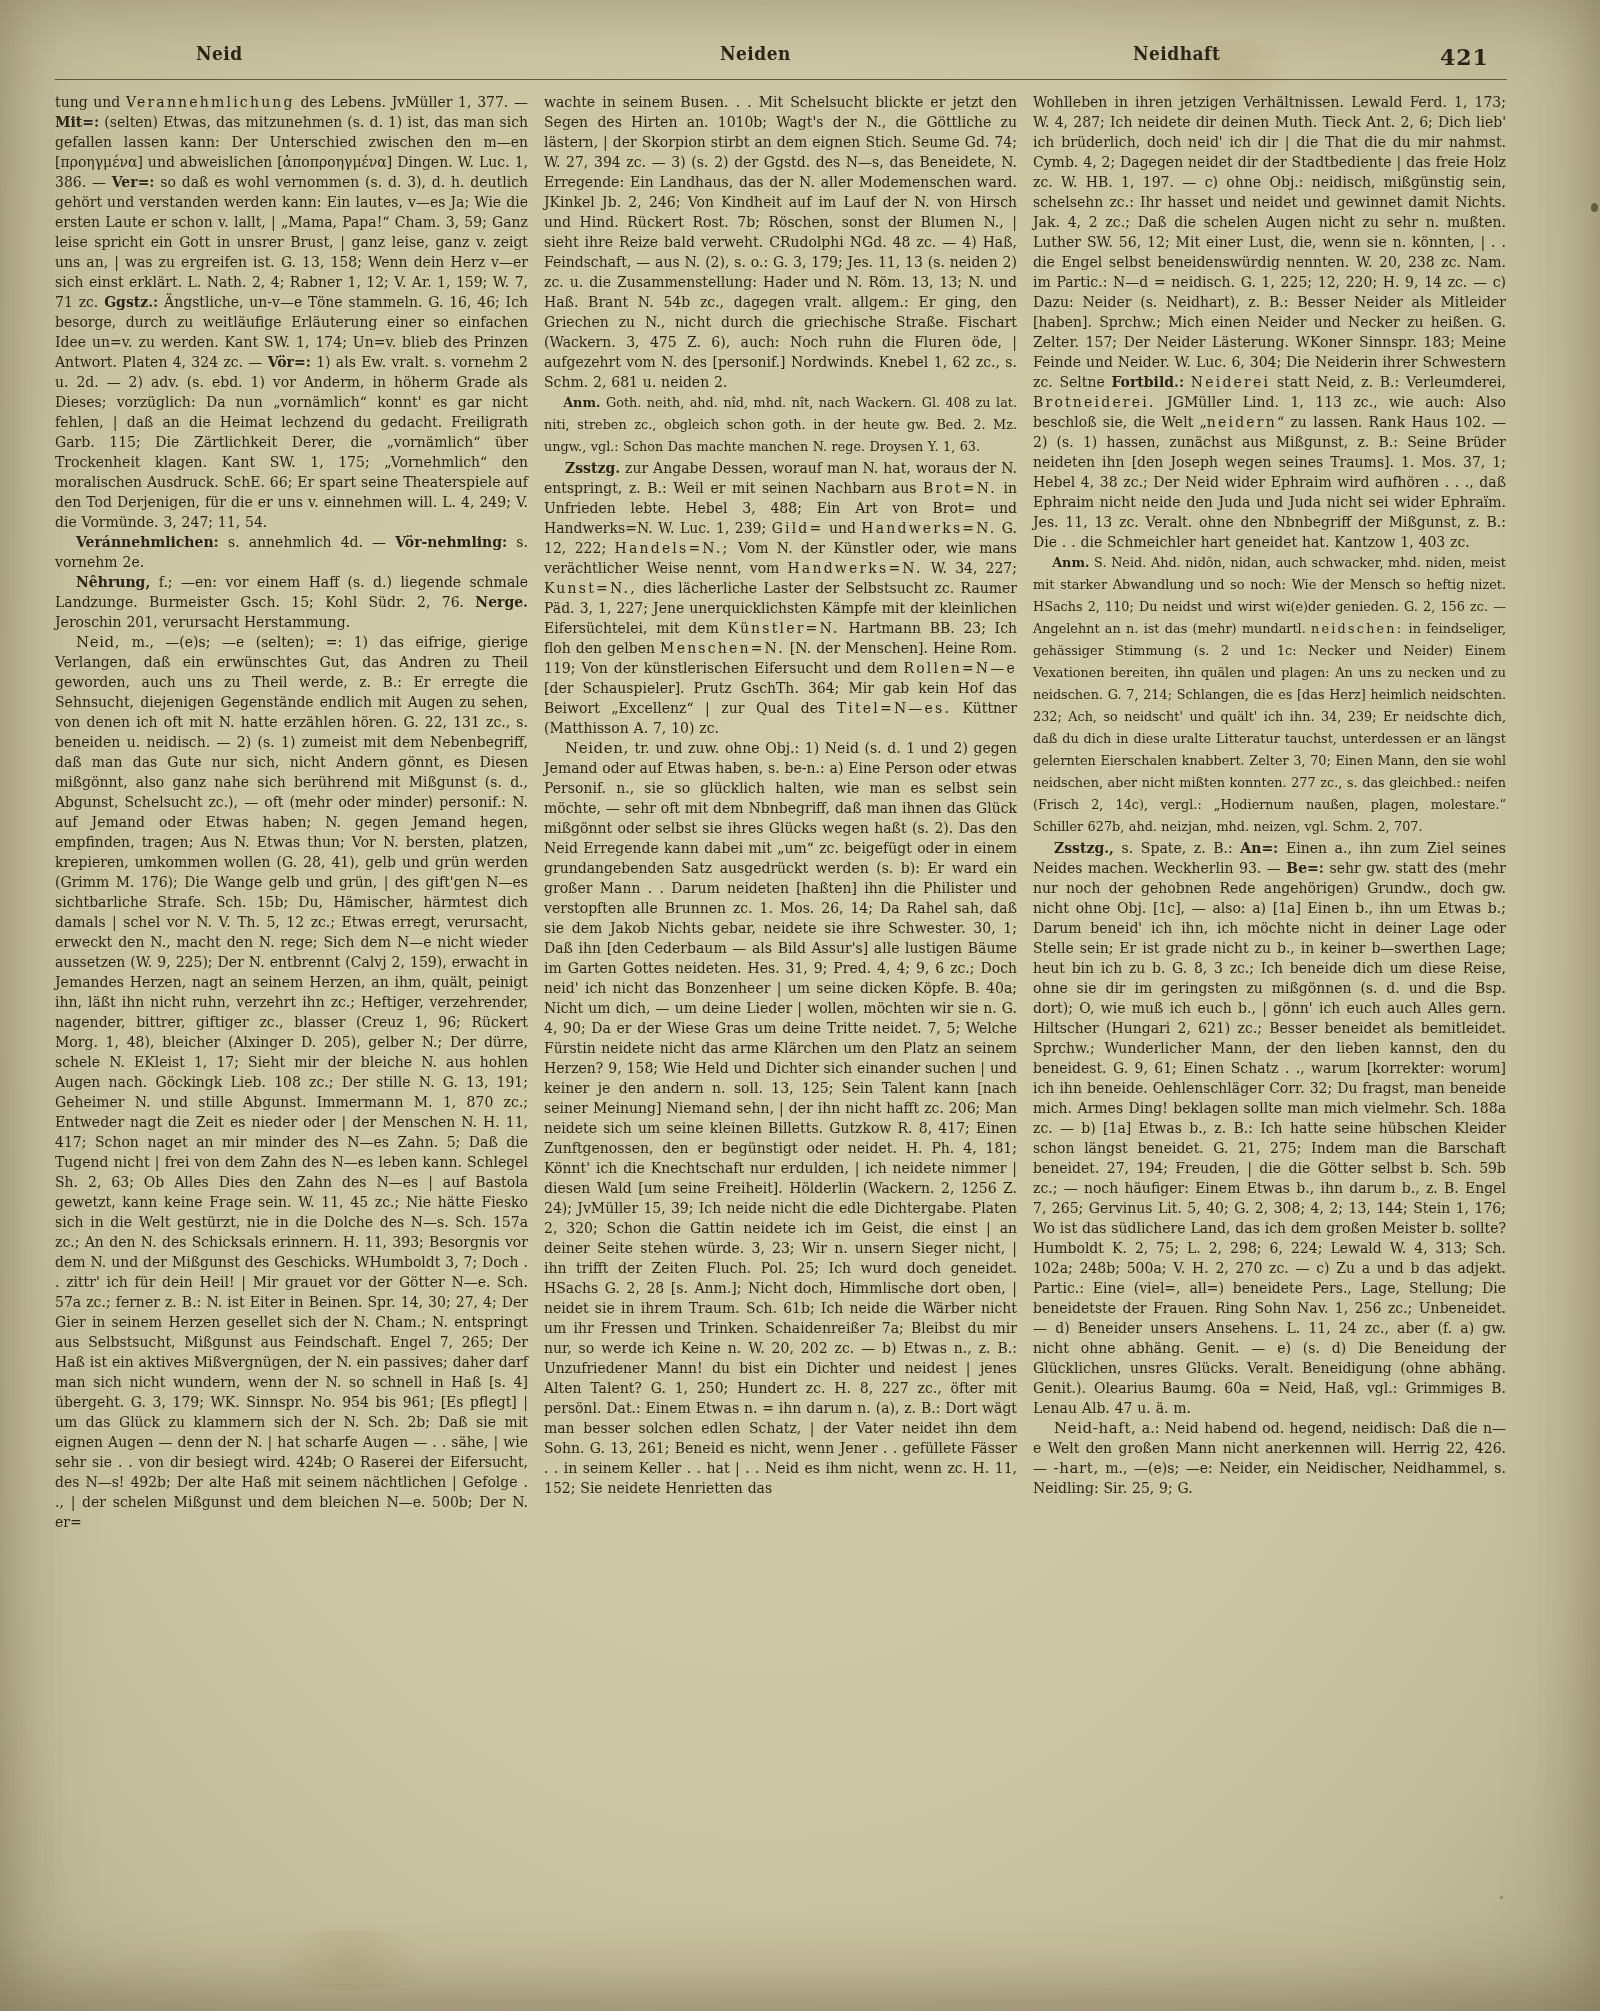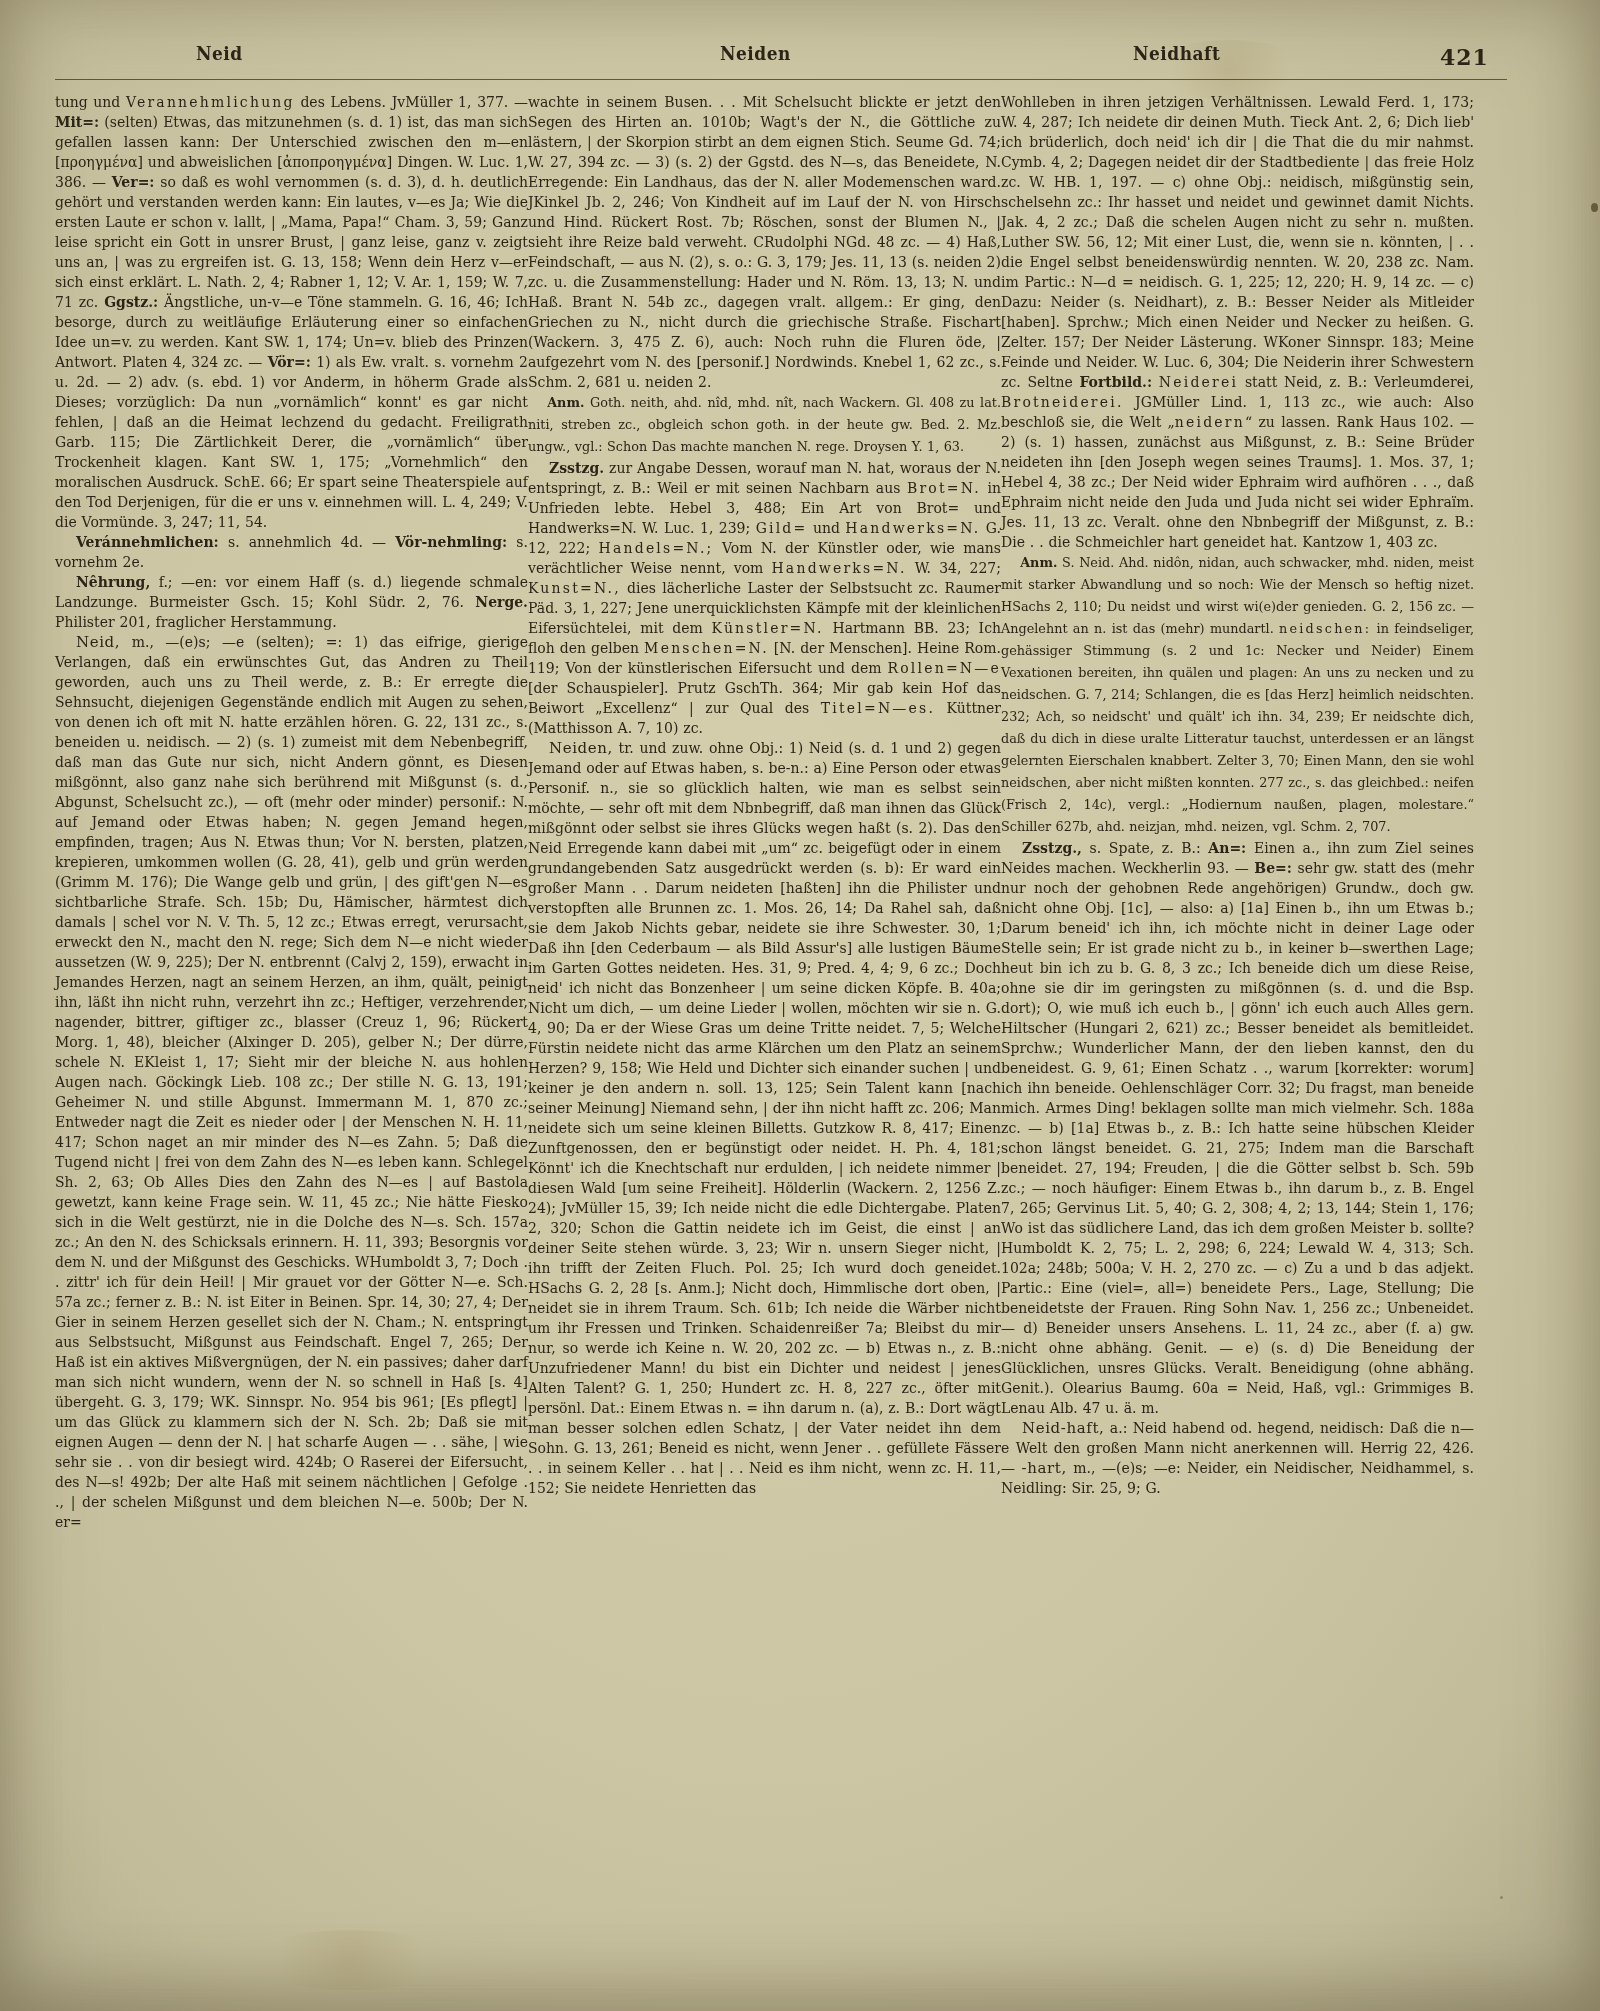--- a/index.html
+++ b/index.html
@@ -15,21 +15,21 @@
   .running-head{position:absolute;top:40px;left:0;width:1600px;height:34px;
     font-weight:bold;font-size:17px;letter-spacing:.5px;}
   .running-head .rh{position:absolute;top:4px;transform:scaleY(1.05);}
   .rh-left{left:196px;}
   .rh-center{left:720px;}
   .rh-right{left:1133px;}
   .rh-page{position:absolute;left:1440px;top:0;font-size:22px;font-weight:bold;letter-spacing:1px;}
   .head-rule{position:absolute;top:79px;left:55px;width:1452px;height:0;
     border-top:1.6px solid #3b3322;opacity:.75;}
   .columns{position:absolute;top:92px;left:55px;width:1452px;height:1880px;
-    display:flex;}
+    display:flex;gap:16px;}
   .col{width:473px;flex:0 0 473px;
     font-size:14px;line-height:20px;text-align:justify;
     word-spacing:.4px;hyphens:none;}
   .col p.para{margin:0;}
   .col p.indent{text-indent:1.5em;}
   .col p.small{font-size:12.8px;line-height:22px;}
   .bold{font-weight:bold;}
   .sperr{letter-spacing:2.2px;}
   .headword{font-weight:normal;font-size:15px;letter-spacing:.6px;}
   .speck{position:absolute;border-radius:50%;background:#4a3c22;opacity:.7;}
@@ -53,21 +53,21 @@
     <span class="rh rh-center">Neiden</span>
     <span class="rh rh-right">Neidhaft</span>
     <span class="rh rh-page">421</span>
   </div>
   <div class="head-rule"></div>
 
   <div class="columns">
     <div class="col">
         <p class="para"><span>tung und </span><span class="sperr">Verannehmlichung</span><span> des Lebens. JvMüller 1, 377. — </span><span class="bold">Mit=:</span><span> (selten) Etwas, das mitzunehmen (s. d. 1) ist, das man sich gefallen lassen kann: Der Unterschied zwischen den m—en [προηγμένα] und abweislichen [ἀποπροηγμένα] Dingen. W. Luc. 1, 386. — </span><span class="bold">Ver=:</span><span> so daß es wohl vernommen (s. d. 3), d. h. deutlich gehört und verstanden werden kann: Ein lautes, v—es Ja; Wie die ersten Laute er schon v. lallt, | „Mama, Papa!“ Cham. 3, 59; Ganz leise spricht ein Gott in unsrer Brust, | ganz leise, ganz v. zeigt uns an, | was zu ergreifen ist. G. 13, 158; Wenn dein Herz v—er sich einst erklärt. L. Nath. 2, 4; Rabner 1, 12; V. Ar. 1, 159; W. 7, 71 zc. </span><span class="bold">Ggstz.:</span><span> Ängstliche, un-v—e Töne stammeln. G. 16, 46; Ich besorge, durch zu weitläufige Erläuterung einer so einfachen Idee un=v. zu werden. Kant SW. 1, 174; Un=v. blieb des Prinzen Antwort. Platen 4, 324 zc. — </span><span class="bold">Vör=:</span><span> 1) als Ew. vralt. s. vornehm 2 u. 2d. — 2) adv. (s. ebd. 1) vor Anderm, in höherm Grade als Dieses; vorzüglich: Da nun „vornämlich“ konnt' es gar nicht fehlen, | daß an die Heimat lechzend du gedacht. Freiligrath Garb. 115; Die Zärtlichkeit Derer, die „vornämlich“ über Trockenheit klagen. Kant SW. 1, 175; „Vornehmlich“ den moralischen Ausdruck. SchE. 66; Er spart seine Theaterspiele auf den Tod Derjenigen, für die er uns v. einnehmen will. L. 4, 249; V. die Vormünde. 3, 247; 11, 54.</span></p>
         <p class="para indent"><span class="bold">Veránnehmlichen:</span><span> s. annehmlich 4d. — </span><span class="bold">Vör-nehmling:</span><span> s. vornehm 2e.</span></p>
-        <p class="para indent"><span class="bold">Nêhrung,</span><span> f.; —en: vor einem Haff (s. d.) liegende schmale Landzunge. Burmeister Gsch. 15; Kohl Südr. 2, 76. </span><span class="bold">Nerge.</span><span> Philister 201, fraglicher Herstammung.</span></p>
+        <p class="para indent"><span class="bold">Nêhrung,</span><span> f.; —en: vor einem Haff (s. d.) liegende schmale Landzunge. Burmeister Gsch. 15; Kohl Südr. 2, 76. </span><span class="bold">Nerge.</span><span> Jeroschin 201, verursacht Herstammung.</span></p>
         <p class="para indent"><span class="headword">Neid,</span><span> m., —(e)s; —e (selten); =: 1) das eifrige, gierige Verlangen, daß ein erwünschtes Gut, das Andren zu Theil geworden, auch uns zu Theil werde, z. B.: Er erregte die Sehnsucht, diejenigen Gegenstände endlich mit Augen zu sehen, von denen ich oft mit N. hatte erzählen hören. G. 22, 131 zc., s. beneiden u. neidisch. — 2) (s. 1) zumeist mit dem Nebenbegriff, daß man das Gute nur sich, nicht Andern gönnt, es Diesen mißgönnt, also ganz nahe sich berührend mit Mißgunst (s. d., Abgunst, Schelsucht zc.), — oft (mehr oder minder) personif.: N. auf Jemand oder Etwas haben; N. gegen Jemand hegen, empfinden, tragen; Aus N. Etwas thun; Vor N. bersten, platzen, krepieren, umkommen wollen (G. 28, 41), gelb und grün werden (Grimm M. 176); Die Wange gelb und grün, | des gift'gen N—es sichtbarliche Strafe. Sch. 15b; Du, Hämischer, härmtest dich damals | schel vor N. V. Th. 5, 12 zc.; Etwas erregt, verursacht, erweckt den N., macht den N. rege; Sich dem N—e nicht wieder aussetzen (W. 9, 225); Der N. entbrennt (Calvj 2, 159), erwacht in Jemandes Herzen, nagt an seinem Herzen, an ihm, quält, peinigt ihn, läßt ihn nicht ruhn, verzehrt ihn zc.; Heftiger, verzehrender, nagender, bittrer, giftiger zc., blasser (Creuz 1, 96; Rückert Morg. 1, 48), bleicher (Alxinger D. 205), gelber N.; Der dürre, schele N. EKleist 1, 17; Sieht mir der bleiche N. aus hohlen Augen nach. Göckingk Lieb. 108 zc.; Der stille N. G. 13, 191; Geheimer N. und stille Abgunst. Immermann M. 1, 870 zc.; Entweder nagt die Zeit es nieder oder | der Menschen N. H. 11, 417; Schon naget an mir minder des N—es Zahn. 5; Daß die Tugend nicht | frei von dem Zahn des N—es leben kann. Schlegel Sh. 2, 63; Ob Alles Dies den Zahn des N—es | auf Bastola gewetzt, kann keine Frage sein. W. 11, 45 zc.; Nie hätte Fiesko sich in die Welt gestürzt, nie in die Dolche des N—s. Sch. 157a zc.; An den N. des Schicksals erinnern. H. 11, 393; Besorgnis vor dem N. und der Mißgunst des Geschicks. WHumboldt 3, 7; Doch . . zittr' ich für dein Heil! | Mir grauet vor der Götter N—e. Sch. 57a zc.; ferner z. B.: N. ist Eiter in Beinen. Spr. 14, 30; 27, 4; Der Gier in seinem Herzen gesellet sich der N. Cham.; N. entspringt aus Selbstsucht, Mißgunst aus Feindschaft. Engel 7, 265; Der Haß ist ein aktives Mißvergnügen, der N. ein passives; daher darf man sich nicht wundern, wenn der N. so schnell in Haß [s. 4] übergeht. G. 3, 179; WK. Sinnspr. No. 954 bis 961; [Es pflegt] | um das Glück zu klammern sich der N. Sch. 2b; Daß sie mit eignen Augen — denn der N. | hat scharfe Augen — . . sähe, | wie sehr sie . . von dir besiegt wird. 424b; O Raserei der Eifersucht, des N—s! 492b; Der alte Haß mit seinem nächtlichen | Gefolge . ., | der schelen Mißgunst und dem bleichen N—e. 500b; Der N. er=</span></p>
       </div>
     <div class="col">
         <p class="para"><span>wachte in seinem Busen. . . Mit Schelsucht blickte er jetzt den Segen des Hirten an. 1010b; Wagt's der N., die Göttliche zu lästern, | der Skorpion stirbt an dem eignen Stich. Seume Gd. 74; W. 27, 394 zc. — 3) (s. 2) der Ggstd. des N—s, das Beneidete, N. Erregende: Ein Landhaus, das der N. aller Modemenschen ward. JKinkel Jb. 2, 246; Von Kindheit auf im Lauf der N. von Hirsch und Hind. Rückert Rost. 7b; Röschen, sonst der Blumen N., | sieht ihre Reize bald verweht. CRudolphi NGd. 48 zc. — 4) Haß, Feindschaft, — aus N. (2), s. o.: G. 3, 179; Jes. 11, 13 (s. neiden 2) zc. u. die Zusammenstellung: Hader und N. Röm. 13, 13; N. und Haß. Brant N. 54b zc., dagegen vralt. allgem.: Er ging, den Griechen zu N., nicht durch die griechische Straße. Fischart (Wackern. 3, 475 Z. 6), auch: Noch ruhn die Fluren öde, | aufgezehrt vom N. des [personif.] Nordwinds. Knebel 1, 62 zc., s. Schm. 2, 681 u. neiden 2.</span></p>
         <p class="para indent small"><span class="bold">Anm.</span><span> Goth. neith, ahd. nîd, mhd. nît, nach Wackern. Gl. 408 zu lat. niti, streben zc., obgleich schon goth. in der heute gw. Bed. 2. Mz. ungw., vgl.: Schon Das machte manchen N. rege. Droysen Y. 1, 63.</span></p>
         <p class="para indent"><span class="bold">Zsstzg.</span><span> zur Angabe Dessen, worauf man N. hat, woraus der N. entspringt, z. B.: Weil er mit seinen Nachbarn aus </span><span class="sperr">Brot=N.</span><span> in Unfrieden lebte. Hebel 3, 488; Ein Art von Brot= und Handwerks=N. W. Luc. 1, 239; </span><span class="sperr">Gild=</span><span> und </span><span class="sperr">Handwerks=N.</span><span> G. 12, 222; </span><span class="sperr">Handels=N.;</span><span> Vom N. der Künstler oder, wie mans verächtlicher Weise nennt, vom </span><span class="sperr">Handwerks=N.</span><span> W. 34, 227; </span><span class="sperr">Kunst=N.,</span><span> dies lächerliche Laster der Selbstsucht zc. Raumer Päd. 3, 1, 227; Jene unerquicklichsten Kämpfe mit der kleinlichen Eifersüchtelei, mit dem </span><span class="sperr">Künstler=N.</span><span> Hartmann BB. 23; Ich floh den gelben </span><span class="sperr">Menschen=N.</span><span> [N. der Menschen]. Heine Rom. 119; Von der künstlerischen Eifersucht und dem </span><span class="sperr">Rollen=N—e</span><span> [der Schauspieler]. Prutz GschTh. 364; Mir gab kein Hof das Beiwort „Excellenz“ | zur Qual des </span><span class="sperr">Titel=N—es.</span><span> Küttner (Matthisson A. 7, 10) zc.</span></p>
         <p class="para indent"><span class="headword">Neiden,</span><span> tr. und zuw. ohne Obj.: 1) Neid (s. d. 1 und 2) gegen Jemand oder auf Etwas haben, s. be-n.: a) Eine Person oder etwas Personif. n., sie so glücklich halten, wie man es selbst sein möchte, — sehr oft mit dem Nbnbegriff, daß man ihnen das Glück mißgönnt oder selbst sie ihres Glücks wegen haßt (s. 2). Das den Neid Erregende kann dabei mit „um“ zc. beigefügt oder in einem grundangebenden Satz ausgedrückt werden (s. b): Er ward ein großer Mann . . Darum neideten [haßten] ihn die Philister und verstopften alle Brunnen zc. 1. Mos. 26, 14; Da Rahel sah, daß sie dem Jakob Nichts gebar, neidete sie ihre Schwester. 30, 1; Daß ihn [den Cederbaum — als Bild Assur's] alle lustigen Bäume im Garten Gottes neideten. Hes. 31, 9; Pred. 4, 4; 9, 6 zc.; Doch neid' ich nicht das Bonzenheer | um seine dicken Köpfe. B. 40a; Nicht um dich, — um deine Lieder | wollen, möchten wir sie n. G. 4, 90; Da er der Wiese Gras um deine Tritte neidet. 7, 5; Welche Fürstin neidete nicht das arme Klärchen um den Platz an seinem Herzen? 9, 158; Wie Held und Dichter sich einander suchen | und keiner je den andern n. soll. 13, 125; Sein Talent kann [nach seiner Meinung] Niemand sehn, | der ihn nicht hafft zc. 206; Man neidete sich um seine kleinen Billetts. Gutzkow R. 8, 417; Einen Zunftgenossen, den er begünstigt oder neidet. H. Ph. 4, 181; Könnt' ich die Knechtschaft nur erdulden, | ich neidete nimmer | diesen Wald [um seine Freiheit]. Hölderlin (Wackern. 2, 1256 Z. 24); JvMüller 15, 39; Ich neide nicht die edle Dichtergabe. Platen 2, 320; Schon die Gattin neidete ich im Geist, die einst | an deiner Seite stehen würde. 3, 23; Wir n. unsern Sieger nicht, | ihn trifft der Zeiten Fluch. Pol. 25; Ich wurd doch geneidet. HSachs G. 2, 28 [s. Anm.]; Nicht doch, Himmlische dort oben, | neidet sie in ihrem Traum. Sch. 61b; Ich neide die Wärber nicht um ihr Fressen und Trinken. Schaidenreißer 7a; Bleibst du mir nur, so werde ich Keine n. W. 20, 202 zc. — b) Etwas n., z. B.: Unzufriedener Mann! du bist ein Dichter und neidest | jenes Alten Talent? G. 1, 250; Hundert zc. H. 8, 227 zc., öfter mit persönl. Dat.: Einem Etwas n. = ihn darum n. (a), z. B.: Dort wägt man besser solchen edlen Schatz, | der Vater neidet ihn dem Sohn. G. 13, 261; Beneid es nicht, wenn Jener . . gefüllete Fässer . . in seinem Keller . . hat | . . Neid es ihm nicht, wenn zc. H. 11, 152; Sie neidete Henrietten das</span></p>
       </div>
     <div class="col">
         <p class="para"><span>Wohlleben in ihren jetzigen Verhältnissen. Lewald Ferd. 1, 173; W. 4, 287; Ich neidete dir deinen Muth. Tieck Ant. 2, 6; Dich lieb' ich brüderlich, doch neid' ich dir | die That die du mir nahmst. Cymb. 4, 2; Dagegen neidet dir der Stadtbediente | das freie Holz zc. W. HB. 1, 197. — c) ohne Obj.: neidisch, mißgünstig sein, schelsehn zc.: Ihr hasset und neidet und gewinnet damit Nichts. Jak. 4, 2 zc.; Daß die schelen Augen nicht zu sehr n. mußten. Luther SW. 56, 12; Mit einer Lust, die, wenn sie n. könnten, | . . die Engel selbst beneidenswürdig nennten. W. 20, 238 zc. Nam. im Partic.: N—d = neidisch. G. 1, 225; 12, 220; H. 9, 14 zc. — c) Dazu: Neider (s. Neidhart), z. B.: Besser Neider als Mitleider [haben]. Sprchw.; Mich einen Neider und Necker zu heißen. G. Zelter. 157; Der Neider Lästerung. WKoner Sinnspr. 183; Meine Feinde und Neider. W. Luc. 6, 304; Die Neiderin ihrer Schwestern zc. Seltne </span><span class="bold">Fortbild.:</span><span> </span><span class="sperr">Neiderei</span><span> statt Neid, z. B.: Verleumderei, </span><span class="sperr">Brotneiderei.</span><span> JGMüller Lind. 1, 113 zc., wie auch: Also beschloß sie, die Welt „</span><span class="sperr">neidern</span><span>“ zu lassen. Rank Haus 102. — 2) (s. 1) hassen, zunächst aus Mißgunst, z. B.: Seine Brüder neideten ihn [den Joseph wegen seines Traums]. 1. Mos. 37, 1; Hebel 4, 38 zc.; Der Neid wider Ephraim wird aufhören . . ., daß Ephraim nicht neide den Juda und Juda nicht sei wider Ephraïm. Jes. 11, 13 zc. Veralt. ohne den Nbnbegriff der Mißgunst, z. B.: Die . . die Schmeichler hart geneidet hat. Kantzow 1, 403 zc.</span></p>

